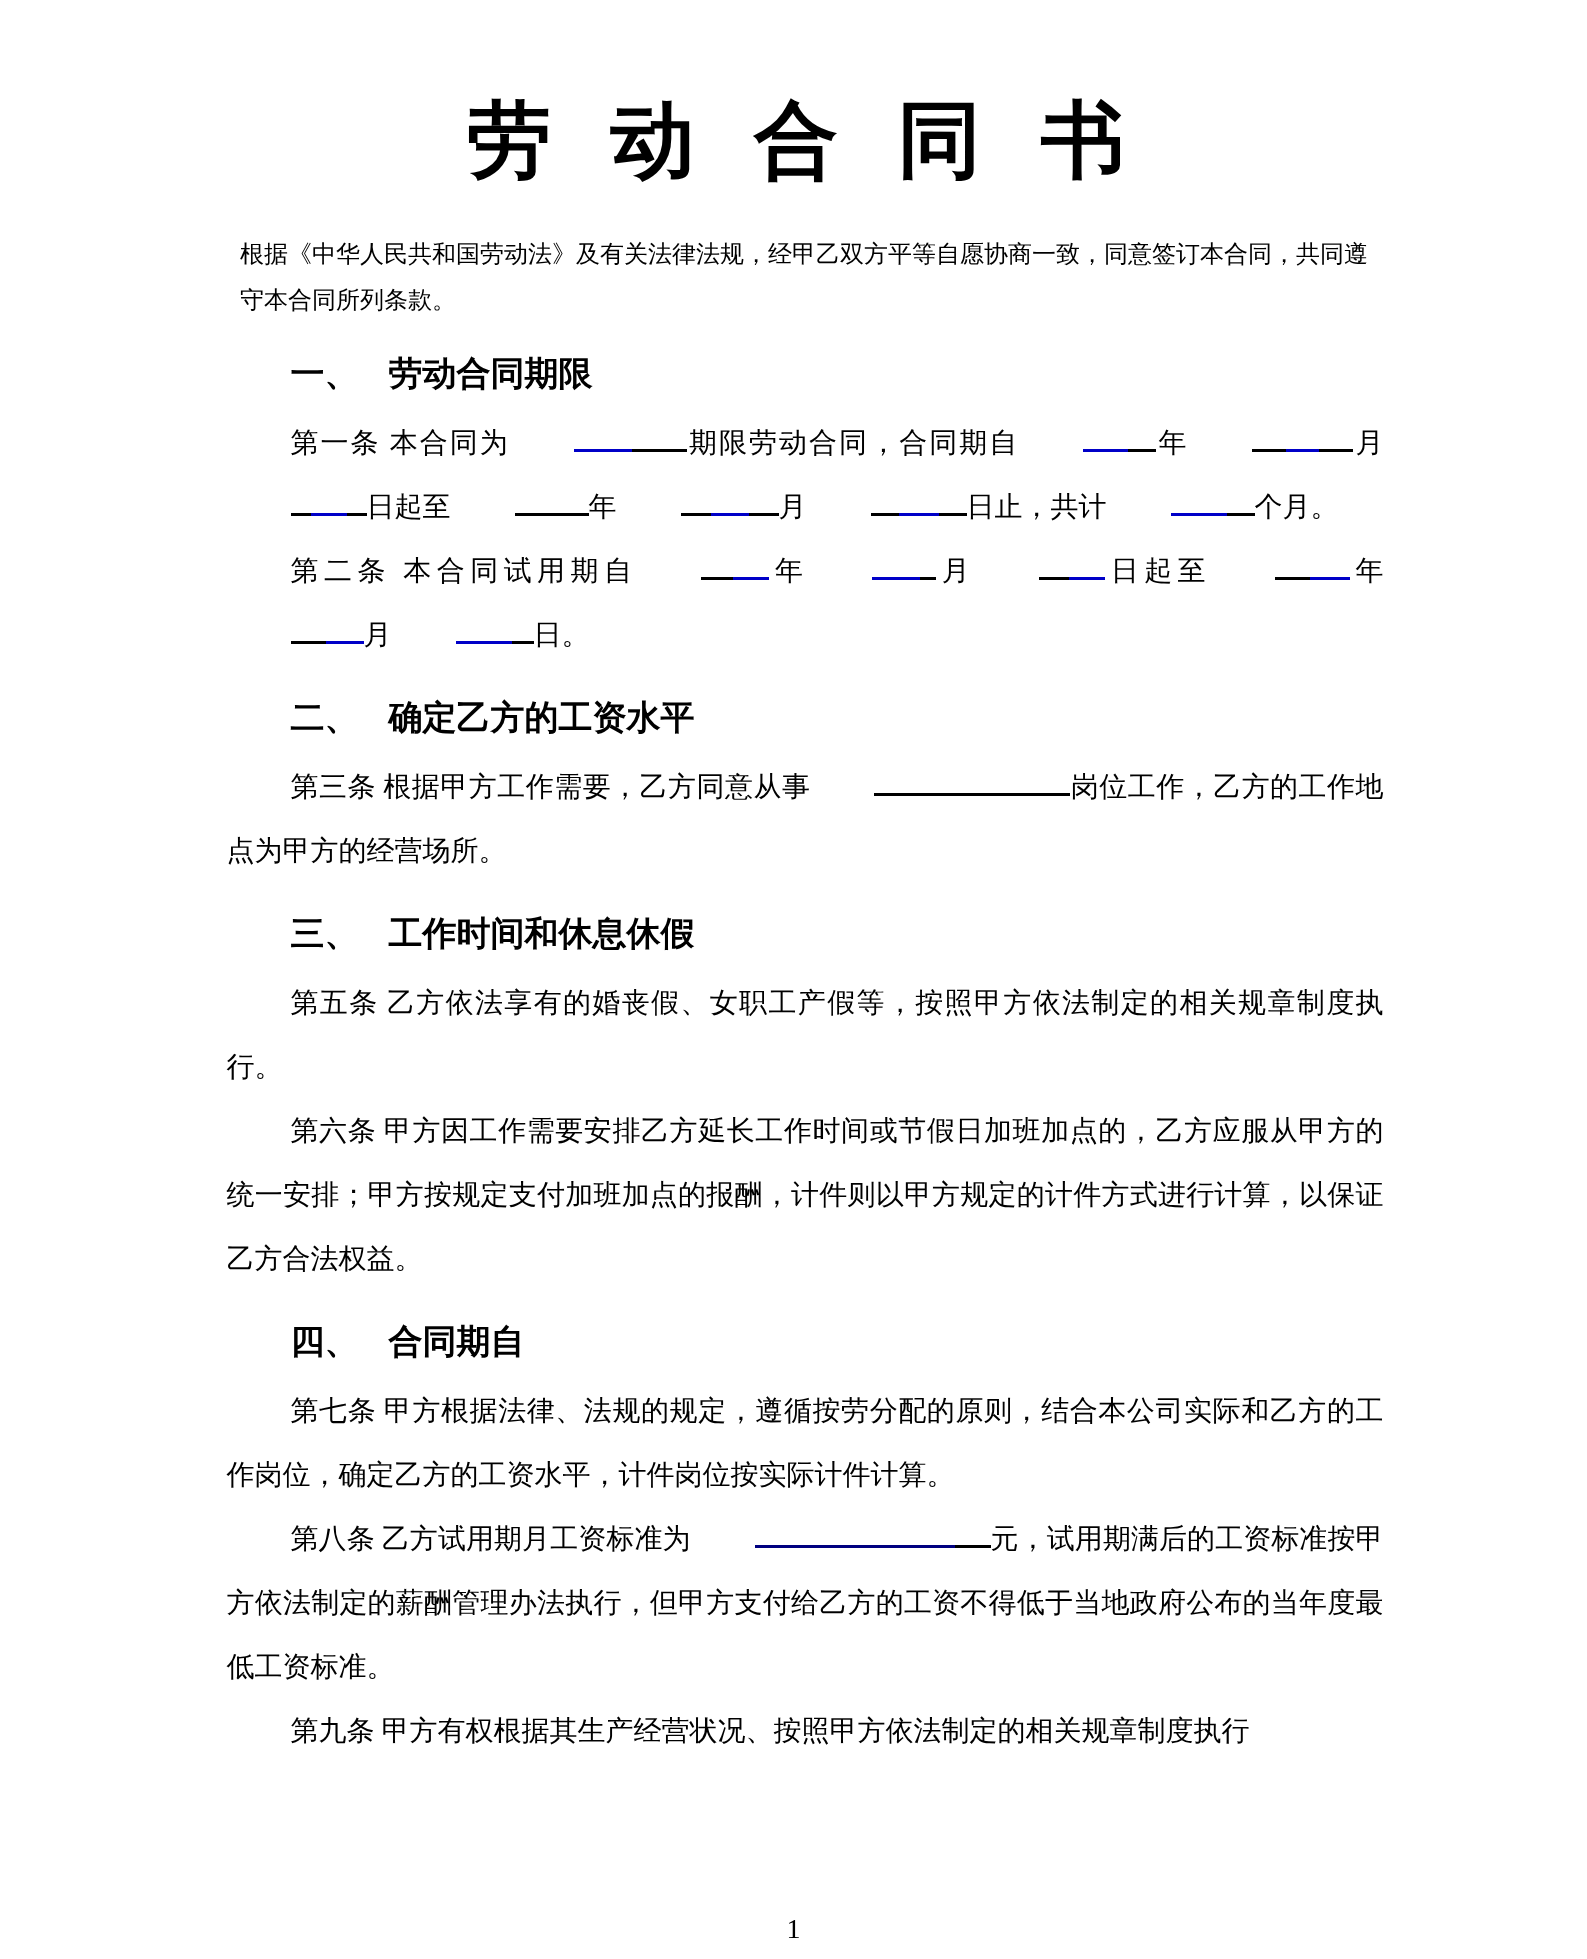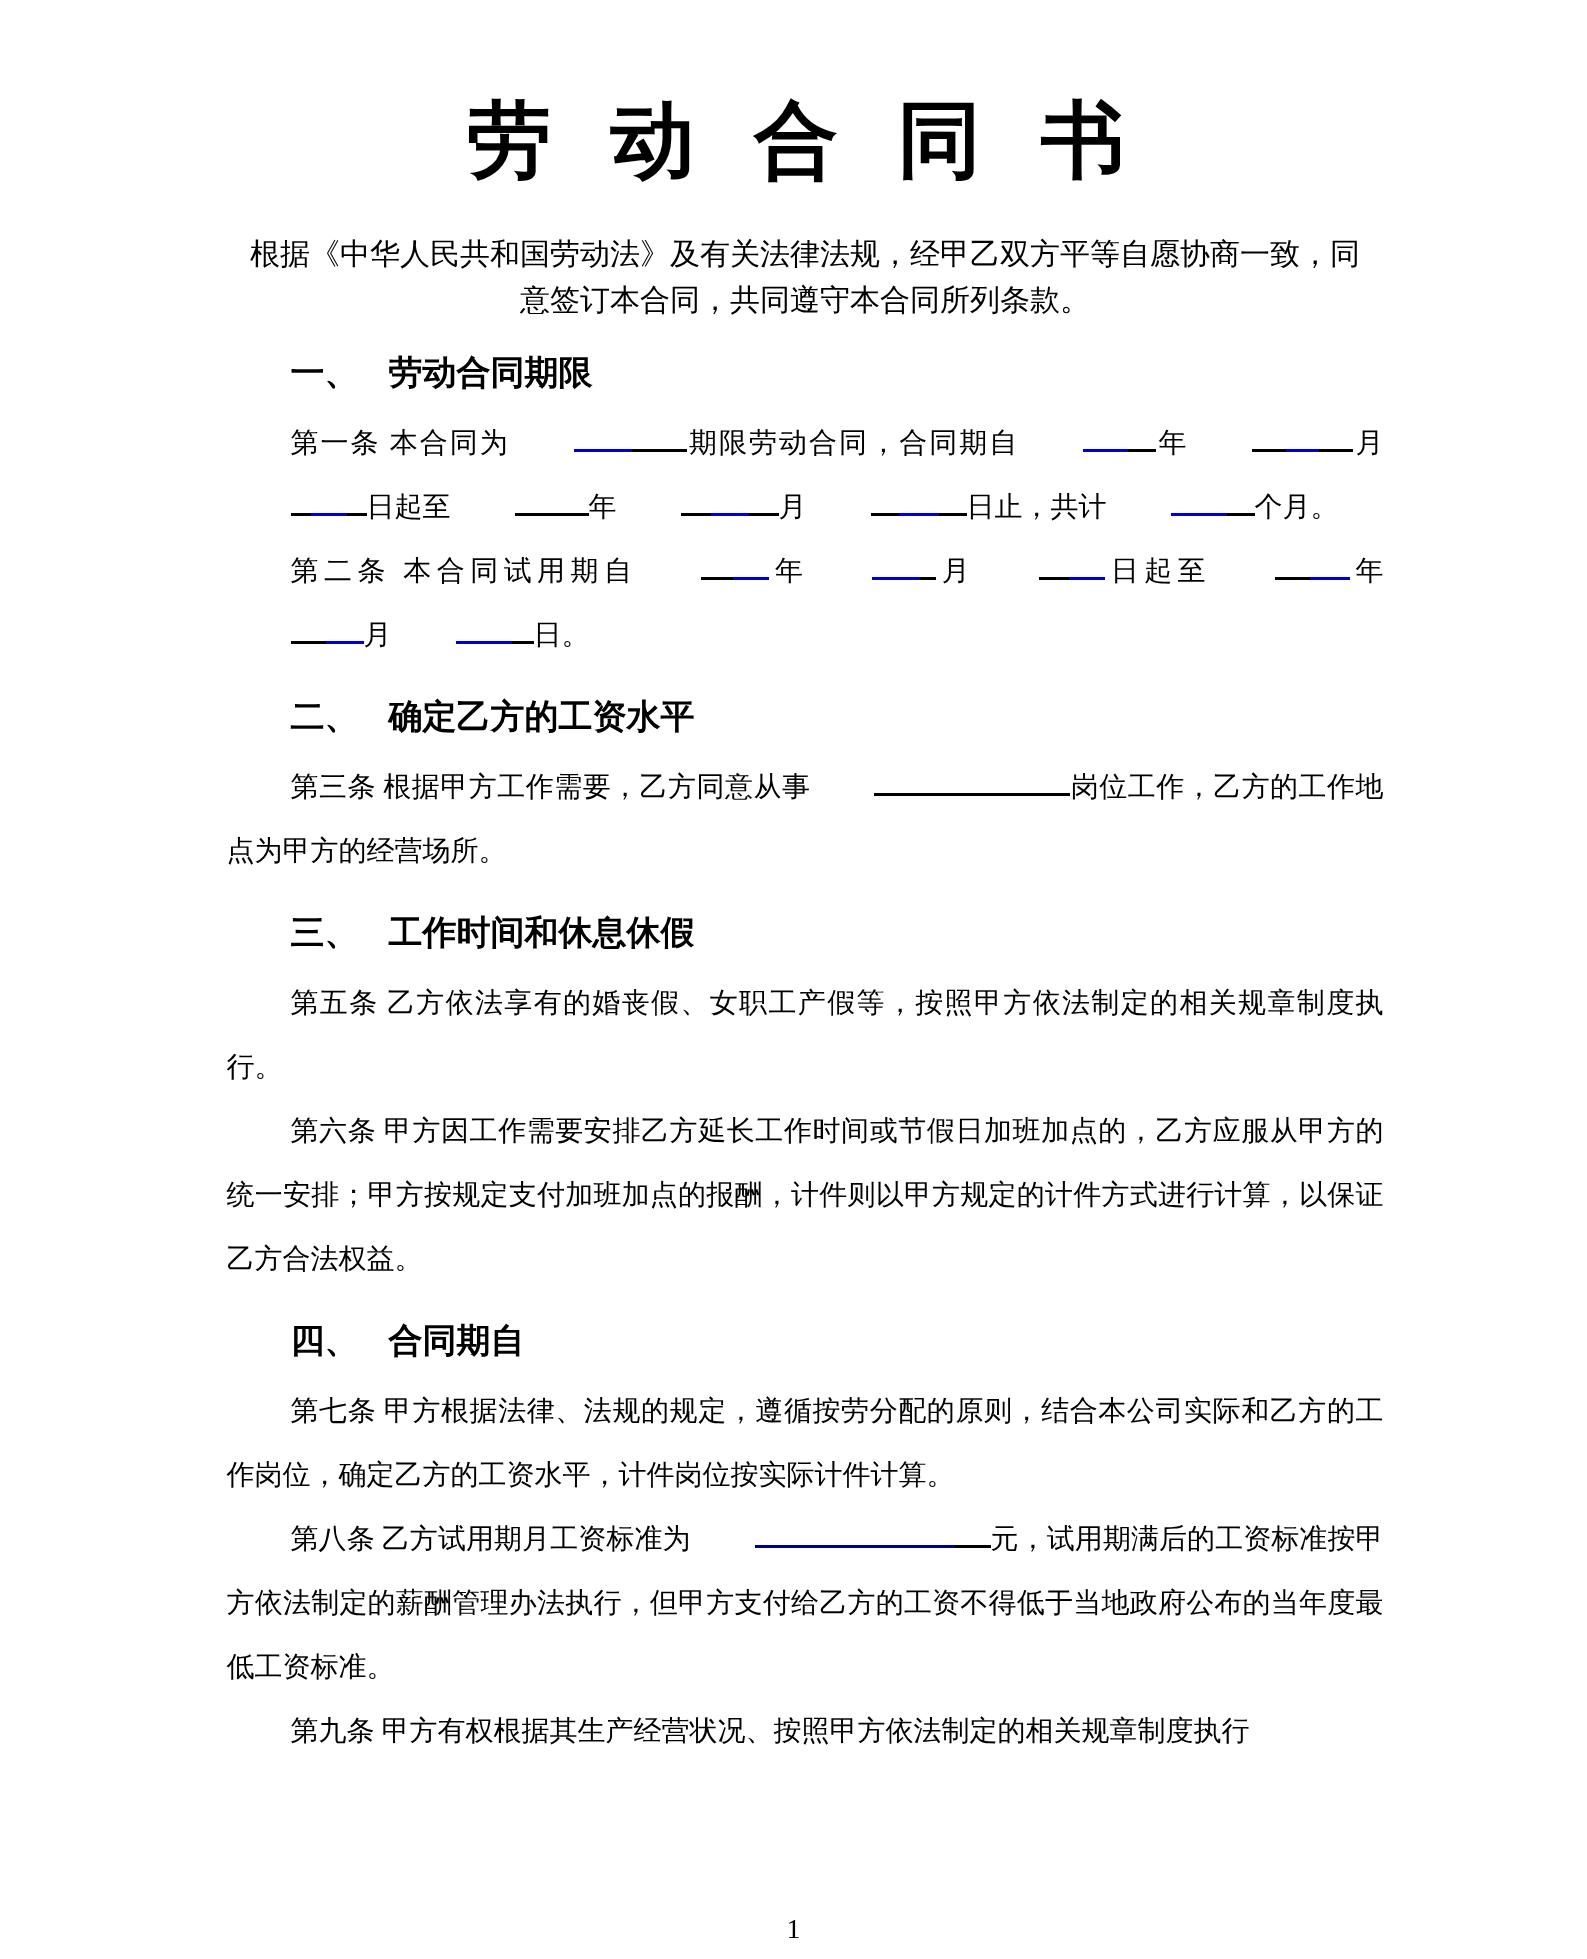--- a/index.html
+++ b/index.html
@@ -22,28 +22,27 @@
     font-family: "Liberation Sans", "DejaVu Sans", sans-serif;
     font-weight: bold;
     font-size: 84px;
     line-height: 1.25;
     letter-spacing: 18px;
     white-space: nowrap;
   }
   .intro {
     width: 1130px;
     margin: 38px auto 0;
-    text-align: center;
-    font-size: 30px;
+    font-size: 24px;
     line-height: 46px;
   }
   .section-heading {
     margin: 26px 0 14px;
     padding-left: 64px;
-    font-family: Liberation Serif, serif;
+    font-family: Liberation Sans, sans-serif;
     font-weight: bold;
     font-size: 34px;
     line-height: 48px;
   }
   .section-heading .sec-label {
     margin-left: 30px;
   }
   .clause {
     font-size: 28px;
     line-height: 64px;

